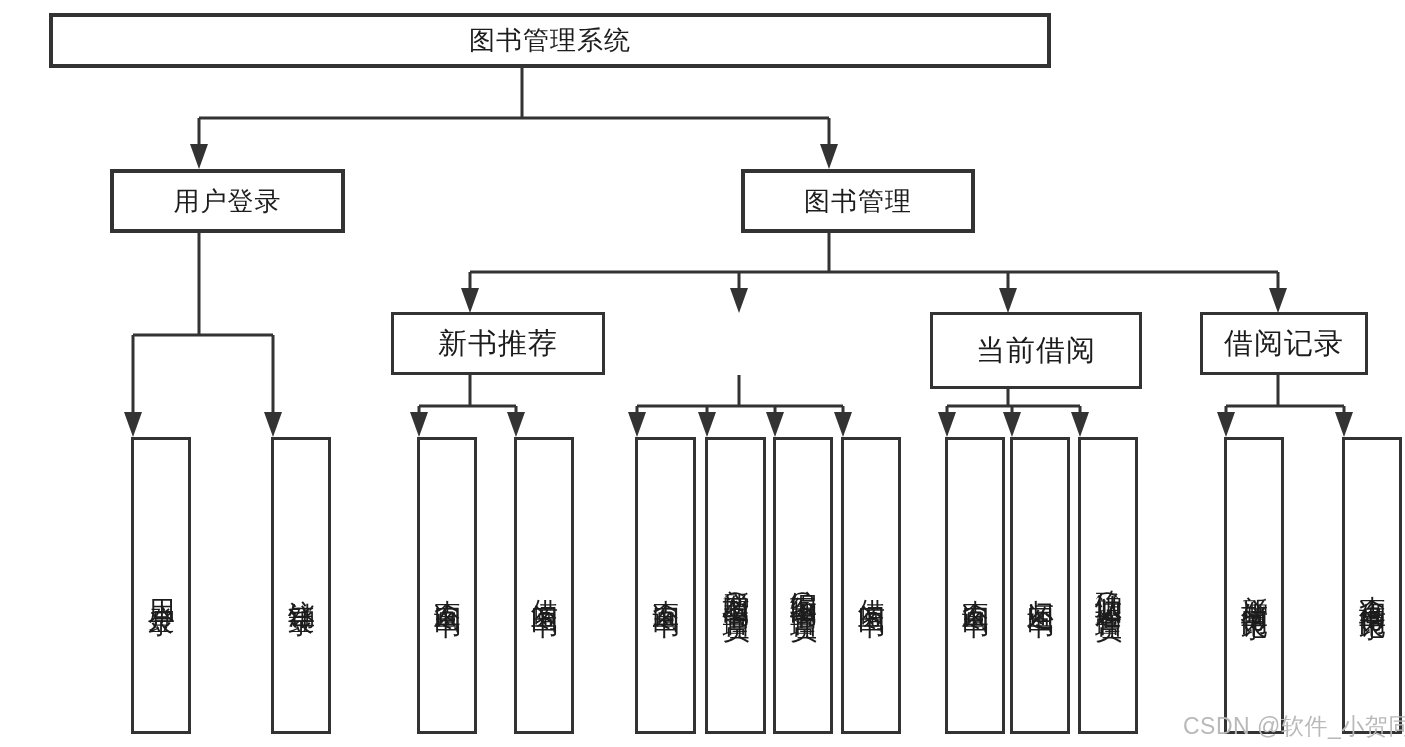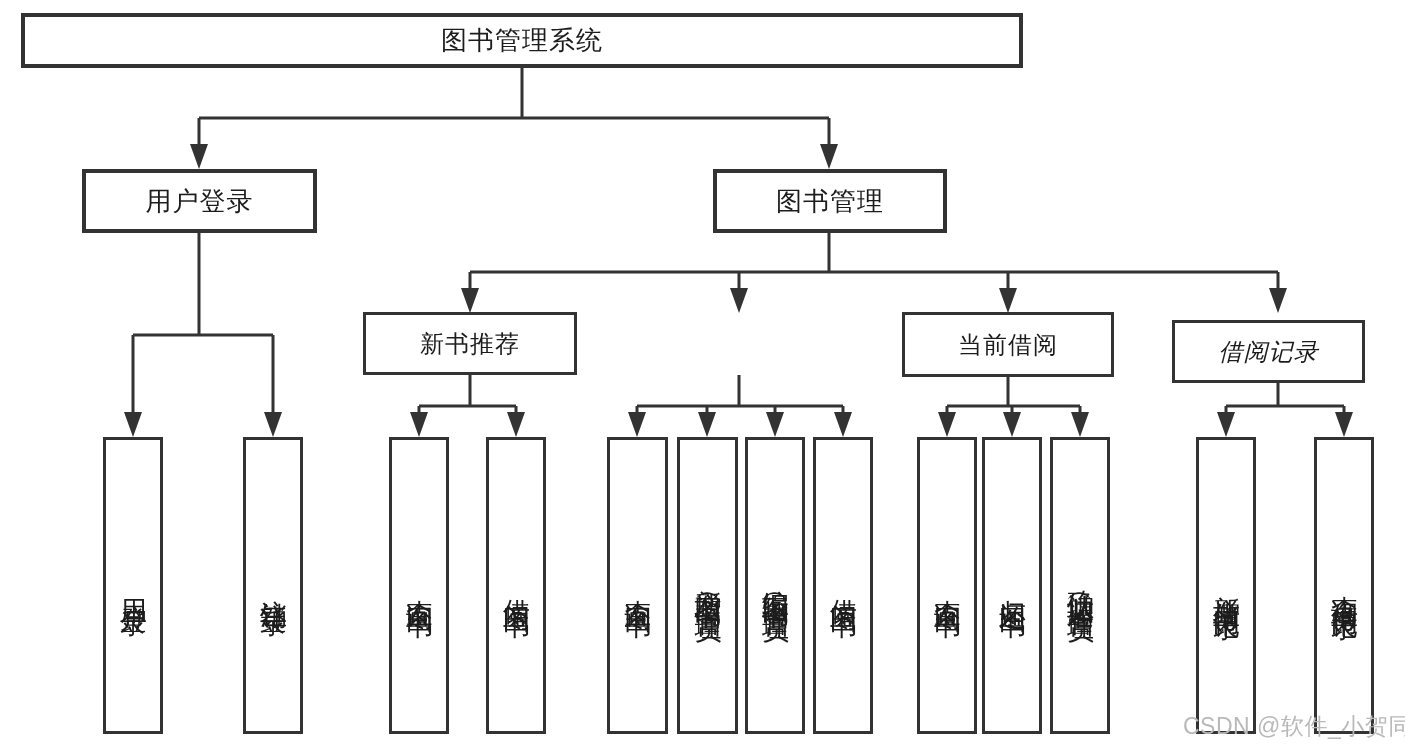--- a/index.html
+++ b/index.html
@@ -3,25 +3,25 @@
 <meta charset="utf-8">
 <style>
   html,body{margin:0;padding:0;background:#ffffff;}
   .stage{
     position:relative;width:1405px;height:747px;background:#ffffff;overflow:hidden;
     font-family:"Liberation Sans",sans-serif;color:#1c1c1c;
   }
   .wires{position:absolute;left:0;top:0;width:1405px;height:747px;}
   .box{
     position:absolute;box-sizing:border-box;border:3px solid #333333;background:#ffffff;
-    display:flex;align-items:center;justify-content:center;text-align:center;
+    display:flex;align-items:center;justify-content:center;text-align:center;margin-left:28px;
   }
   .box.root{border-width:4px;font-size:26px;letter-spacing:1px;}
   .box.lvl2{border-width:4px;font-size:26px;letter-spacing:1px;}
-  .box.lvl3{font-size:24px;letter-spacing:1px;}
+  .box.lvl3{font-size:29px;letter-spacing:1px;}
   .box.leaf span{
     writing-mode:vertical-rl;text-orientation:mixed;
     font-size:27px;letter-spacing:4px;line-height:1;white-space:nowrap;
   }
   .watermark{
     position:absolute;left:1183px;top:711px;font-size:23px;color:#b9b9b9;
     letter-spacing:0.5px;white-space:nowrap;
   }
 </style>
 </head>
@@ -76,24 +76,24 @@
   <div class="box lvl2" style="left:82px;top:169px;width:235px;height:64px;">
     <span>用户登录</span>
   </div>
   <div class="box lvl2" style="left:713px;top:169px;width:234px;height:64px;text-align:right;">
     <span>图书管理</span>
   </div>
 
   <div class="box lvl3" style="left:363px;top:312px;width:214px;height:63px;">
     <span>新书推荐</span>
   </div>
-  <div class="box lvl3" style="left:902px;top:312px;width:212px;height:65px;">
+  <div class="box lvl3" style="left:902px;top:312px;width:212px;height:77px;">
     <span>当前借阅</span>
   </div>
-  <div class="box lvl3" style="left:1172px;top:320px;width:193px;height:63px;font-style:italic;">
+  <div class="box lvl3" style="left:1172px;top:312px;width:168px;height:63px;">
     <span>借阅记录</span>
   </div>
 
   <div class="box leaf" style="left:103px;top:437px;width:60px;height:297px;">
     <span>用户登录</span>
   </div>
   <div class="box leaf" style="left:243px;top:437px;width:60px;height:297px;">
     <span>注销登录</span>
   </div>
 

